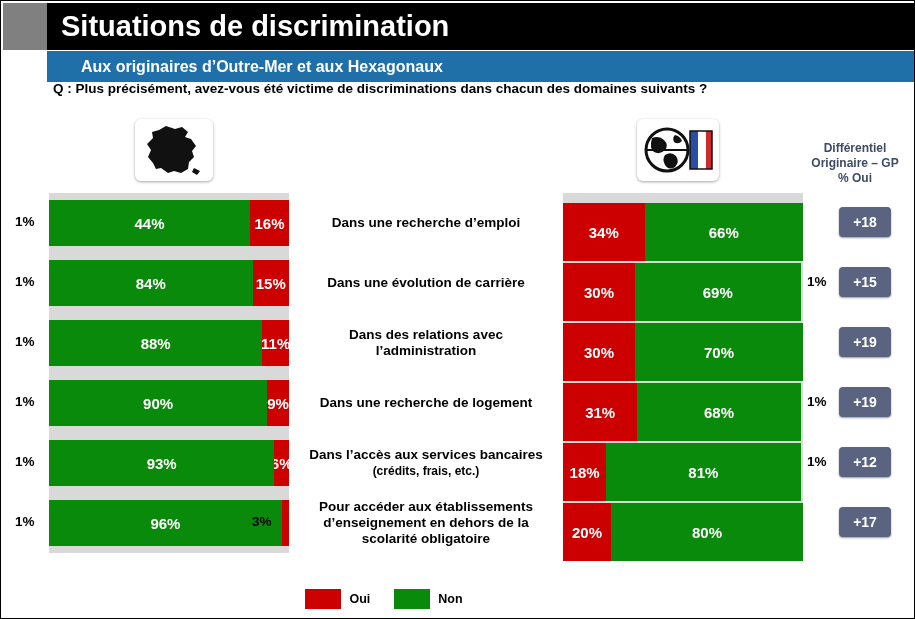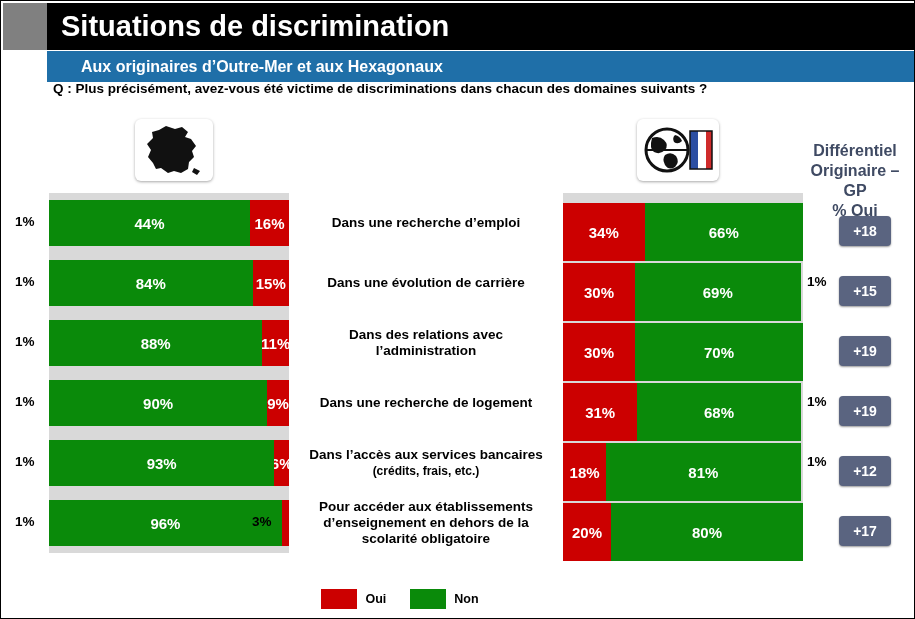--- a/index.html
+++ b/index.html
@@ -92,21 +92,21 @@
   }
   #hexagon-icon { left: 134px; top: 118px; width: 78px; height: 62px; }
   #outremer-icon { left: 636px; top: 118px; width: 82px; height: 62px; }
 
   .diff-header {
     position: absolute;
     left: 798px;
     top: 140px;
     width: 112px;
     text-align: center;
-    font-size: 16px;
+    font-size: 12px;
     font-weight: bold;
     color: #3f4a63;
     line-height: 1.25;
   }
 
   
   .panel-bg {
     position: absolute;
     background: #d9d9d9;
   }
@@ -176,38 +176,38 @@
     text-align: center;
     font-size: 13.5px;
     font-weight: bold;
     color: #000000;
     line-height: 1.2;
   }
 
   .diff-badge {
     position: absolute;
     left: 838px;
-    top: 23px;
+    top: 14px;
     width: 52px;
     height: 30px;
     background: #5a6480;
     border-radius: 4px;
     color: #ffffff;
     font-size: 14px;
     font-weight: bold;
     display: flex;
     align-items: center;
     justify-content: center;
     box-shadow: 0 1px 2px rgba(0,0,0,0.4);
   }
 
   
   .legend {
     position: absolute;
-    left: 16px;
+    left: 0;
     top: 588px;
     width: 766px;
     display: flex;
     align-items: center;
     justify-content: center;
     gap: 24px;
   }
   .legend-item { display: flex; align-items: center; gap: 8px; }
   .legend-swatch { width: 36px; height: 20px; }
   .legend-label { font-size: 12.5px; font-weight: bold; color: #000; }

